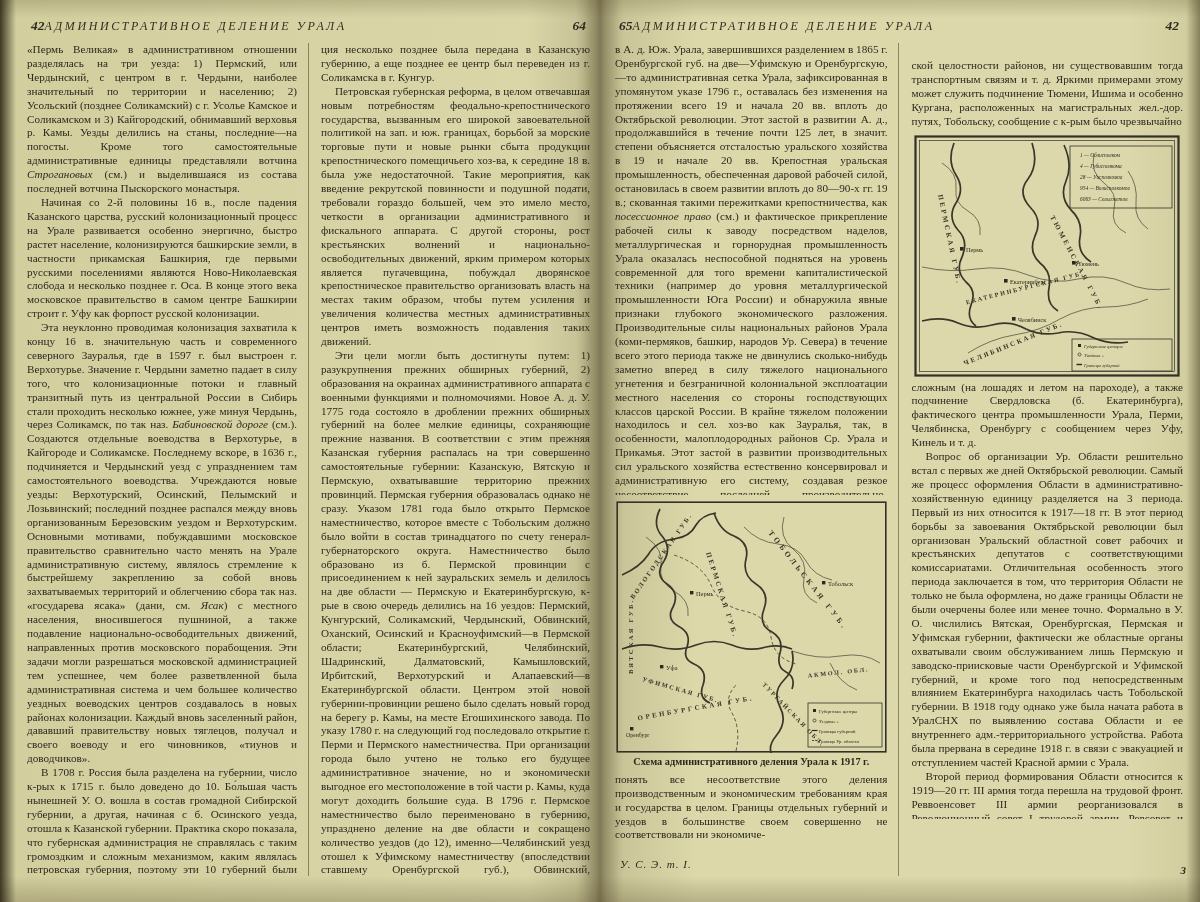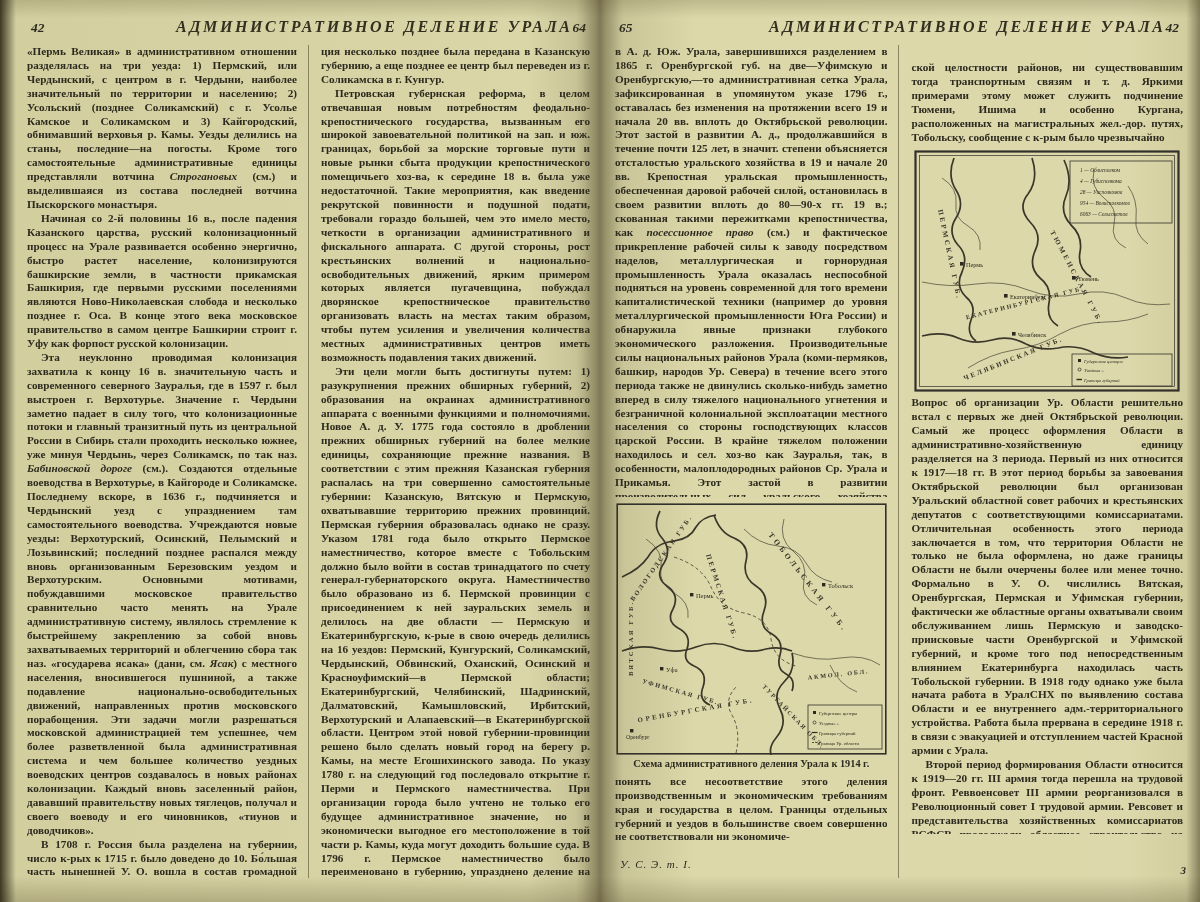--- a/index.html
+++ b/index.html
@@ -25,29 +25,29 @@
   .page{ position:absolute; top:0; width:600px; height:902px; }
   .page-left{ left:0; padding:10px 10px 0 27px; }
   .page-right{ left:600px; padding:10px 17px 0 15px; }
 
   .pagehead{
     display:flex; align-items:baseline; justify-content:space-between;
     padding:8px 4px 9px 4px;
   }
   .pagehead .pnum{ font-style:italic; font-weight:bold; font-size:13.5px; }
   .pagehead .rtitle{
-    flex:1; text-align:right; font-style:italic; font-weight:bold;
-    font-size:16px; letter-spacing:2.6px; color:#33301f;
+    flex:1; text-align:left; font-style:italic; font-weight:normal;
+    font-size:12px; letter-spacing:2.6px; color:#33301f;
   }
 
   .cols{ display:flex; }
   .col{ width:277px; height:833px; overflow:hidden; }
   .col + .col{ border-left:1px solid rgba(72,66,40,.55); padding-left:12px; margin-left:11px; width:289px; }
 
-  .bodytext{ font-size:11.2px; line-height:13.9px; text-align:justify; color:#2c2a1f;font-weight:bold; }
+  .bodytext{ font-size:11.2px; line-height:13.9px; text-align:justify; color:#2c2a1f; }
   .bodytext p{ text-indent:14px; }
   .bodytext p:first-child{ text-indent:0; }
 
   .txt-clip-a{ max-height:452px; overflow:hidden; }
   .txt-clip-b{ max-height:96px; overflow:hidden;margin-top:16px; }
   .txt-clip-c{ max-height:88px; overflow:hidden; }
   .txt-clip-d{ max-height:438px; overflow:hidden; }
 
   .mapblock{ margin:6px 0 4px 0; text-align:center; }
   .mapblock svg{ display:block; margin:0 auto; }
@@ -142,21 +142,21 @@
             <rect class="mapfr" x="192" y="202" width="74" height="44" stroke-width=".8"></rect>
             <rect x="197" y="208" width="3" height="3" fill="#2c2a1f"></rect>
             <text class="leg" font-size="4.6" x="203" y="211.5">Губернские центры</text>
             <circle cx="198.5" cy="219.5" r="1.5" fill="none" stroke="#2c2a1f" stroke-width=".7"></circle>
             <text class="leg" font-size="4.6" x="203" y="221.5">Уездные  »</text>
             <line x1="196" y1="229.5" x2="201.5" y2="229.5" stroke="#2c2a1f" stroke-width="1.2"></line>
             <text class="leg" font-size="4.6" x="203" y="231.5">Границы губерний</text>
             <line x1="196" y1="239.5" x2="201.5" y2="239.5" stroke="#2c2a1f" stroke-width=".8" stroke-dasharray="2,1.4"></line>
             <text class="leg" font-size="4.6" x="203" y="241.5">Граница Ур. области</text>
           </svg>
-          <div class="mapcap">Схема административного деления Урала к 1914 г.</div>
+          <div class="mapcap">Схема административного деления Урала к 1917 г.</div>
         </div>
 
         <div class="bodytext txt-clip-c">
             <p>понять все несоответствие этого деления производственным и экономическим требованиям края и государства в целом. Границы отдельных губерний и уездов в большинстве своем совершенно не соответствовали ни экономиче-</p>
           </div>
       </div>
 
       <div class="col">
         <div class="bodytext txt-clip-b">
             <p>ской целостности районов, ни существовавшим тогда транспортным связям и т. д. Яркими примерами этому может служить подчинение Тюмени, Ишима и особенно Кургана, расположенных на магистральных жел.-дор. путях, Тобольску, сообщение с к-рым было чрезвычайно</p>
@@ -202,20 +202,21 @@
             <rect x="164" y="209" width="3" height="3" fill="#2c2a1f"></rect>
             <text class="leg" font-size="4.6" font-style="italic" x="170" y="212.5">Губернские центры</text>
             <circle cx="165.5" cy="219.5" r="1.5" fill="none" stroke="#2c2a1f" stroke-width=".7"></circle>
             <text class="leg" font-size="4.6" font-style="italic" x="170" y="221.5">Уездные  »</text>
             <line x1="162.5" y1="229.5" x2="168" y2="229.5" stroke="#2c2a1f" stroke-width="1.4"></line>
             <text class="leg" font-size="4.6" font-style="italic" x="170" y="231.5">Границы губерний</text>
           </svg>
         </div>
 
         <div class="bodytext txt-clip-d">
+            <p>сложным (на лошадях и летом на пароходе), а также подчинение Свердловска (б. Екатеринбурга), фактического центра промышленности Урала, Перми, Челябинска, Оренбургу с сообщением через Уфу, Кинель и т. д.</p>
             <p>Вопрос об организации Ур. Области решительно встал с первых же дней Октябрьской революции. Самый же процесс оформления Области в административно-хозяйственную единицу разделяется на 3 периода. Первый из них относится к 1917—18 гг. В этот период борьбы за завоевания Октябрьской революции был организован Уральский областной совет рабочих и крестьянских депутатов с соответствующими комиссариатами. Отличительная особенность этого периода заключается в том, что территория Области не только не была оформлена, но даже границы Области не были очерчены более или менее точно. Формально в У. О. числились Вятская, Оренбургская, Пермская и Уфимская губернии, фактически же областные органы охватывали своим обслуживанием лишь Пермскую и заводско-приисковые части Оренбургской и Уфимской губерний, и кроме того под непосредственным влиянием Екатеринбурга находилась часть Тобольской губернии. В 1918 году однако уже была начата работа в УралСНХ по выявлению состава Области и ее внутреннего адм.-территориального устройства. Работа была прервана в середине 1918 г. в связи с эвакуацией и отступлением частей Красной армии с Урала.</p>
             <p>Второй период формирования Области относится к 1919—20 гг. III армия тогда перешла на трудовой фронт. Реввоенсовет III армии реорганизовался в Революционный совет I трудовой армии. Ревсовет и представительства хозяйственных комиссариатов РСФСР продолжали областное строительство на Урале с</p>
           </div>
       </div>
     </div>
 
     <div class="footer-sig">У. С. Э. т. I.</div>
     <div class="page-sig">3</div>
   </div>
 

